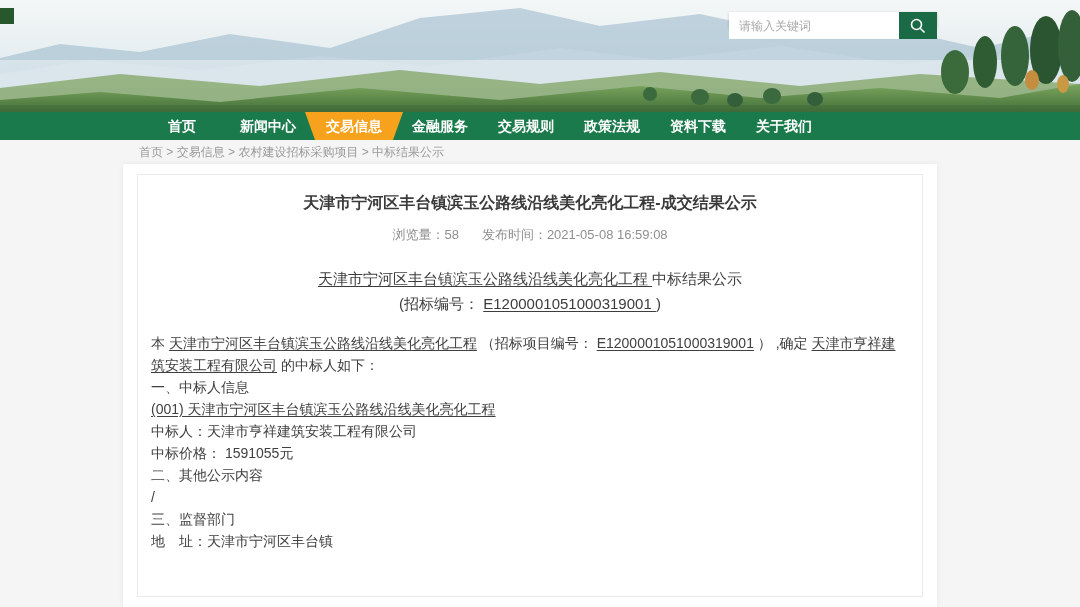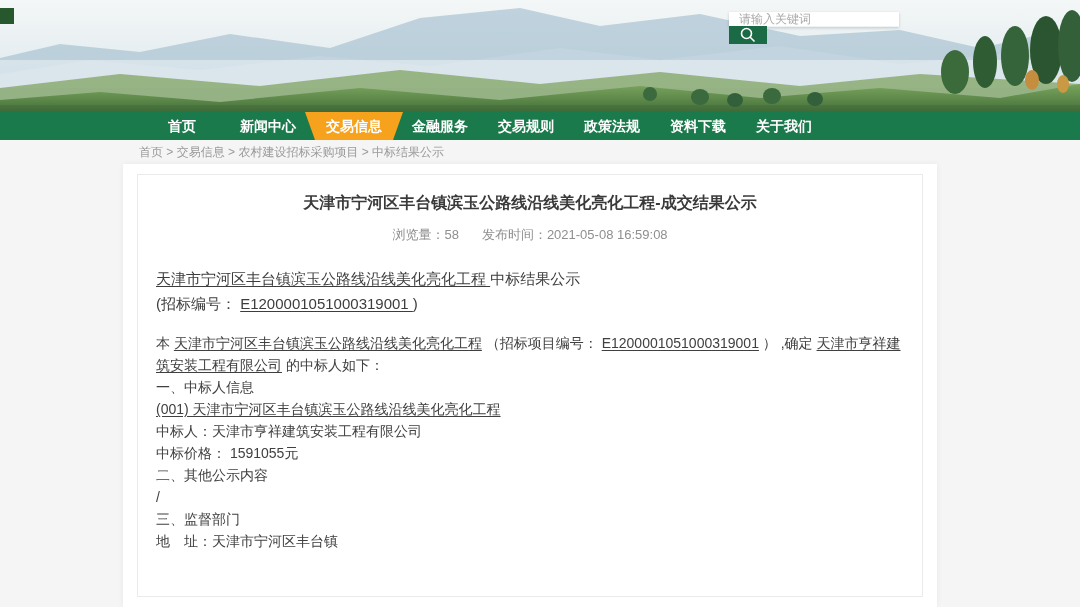--- a/index.html
+++ b/index.html
@@ -12,21 +12,21 @@
 
   
   .header { position:relative; width:1080px; height:112px; overflow:hidden; background:#dce8ec; }
   .header .landscape { position:absolute; left:0; top:0; }
   .site-title {
     position:absolute; left:139px; top:8px; margin:0;
     font-size:30px; font-weight:bold; letter-spacing:3px;
     color:var(--brand-green,#1d7c3e);
     text-shadow:-1px -1px 0 #fff,1px -1px 0 #fff,-1px 1px 0 #fff,1px 1px 0 #fff,0 0 6px rgba(255,255,255,.9);
   }
-  .search-box { position:absolute; left:729px; top:12px; display:flex; height:15px; box-shadow:0 1px 3px rgba(0,0,0,.18);flex-direction:column; }
+  .search-box { position:absolute; left:729px; top:12px; display:flex; height:15px; box-shadow:0 1px 3px rgba(0,0,0,.18); }
   .search-box input {
     width:170px; height:27px; border:none; padding:0 10px;
     font-size:12px; outline:none; color:#333;
     font-family:"Liberation Sans","DejaVu Sans",sans-serif;
   }
   .search-box input::placeholder { color:#aaa; }
   .search-box button {
     width:38px; height:27px; border:none; cursor:pointer;
     background:var(--btn-green,#1a6b45);
     display:flex; align-items:center; justify-content:center; padding:0;
@@ -49,26 +49,26 @@
   
   .breadcrumb { padding:5px 0 3px 139px; font-size:12px; color:var(--breadcrumb-gray,#9a9a9a); line-height:14px; }
   .bc-item { cursor:pointer; }
 
   
   .main {
     margin:2px 0 0 123px; width:814px; height:443px;
     background:#fff; box-shadow:0 0 6px rgba(0,0,0,.06);
     overflow:hidden; padding:10px 14px;
   }
-  .inner { border:1px solid #eaeaea; height:100%; padding:18px 18px 0; }
+  .inner { border:1px solid #eaeaea; height:100%; padding:18px 13px 0; }
 
   .article-title { margin:0; text-align:center; font-size:16px; font-weight:bold; color:#3a3a3a; }
   .article-meta { margin-top:12px; text-align:center; font-size:13px; color:var(--meta-gray,#8f8f8f); }
   .meta-group + .meta-group { margin-left:23px; }
-  .article-subtitle { margin-top:22px; text-align:left; font-size:15px; color:#3d3d3d; line-height:25px; }
+  .article-subtitle { margin-top:22px; text-align:center; font-size:15px; color:#3d3d3d; line-height:25px; }
   .article-body { margin-top:16px; font-size:14px; color:var(--text-dark,#404040); }
   .article-body p { margin:0; line-height:22px; }
   u { text-underline-offset:2px; }
 </style>
 </head>
 <body>
 
 <div class="header">
   <svg class="landscape" width="1080" height="112" viewBox="0 0 1080 112" preserveAspectRatio="none" aria-hidden="true">
     <defs>

